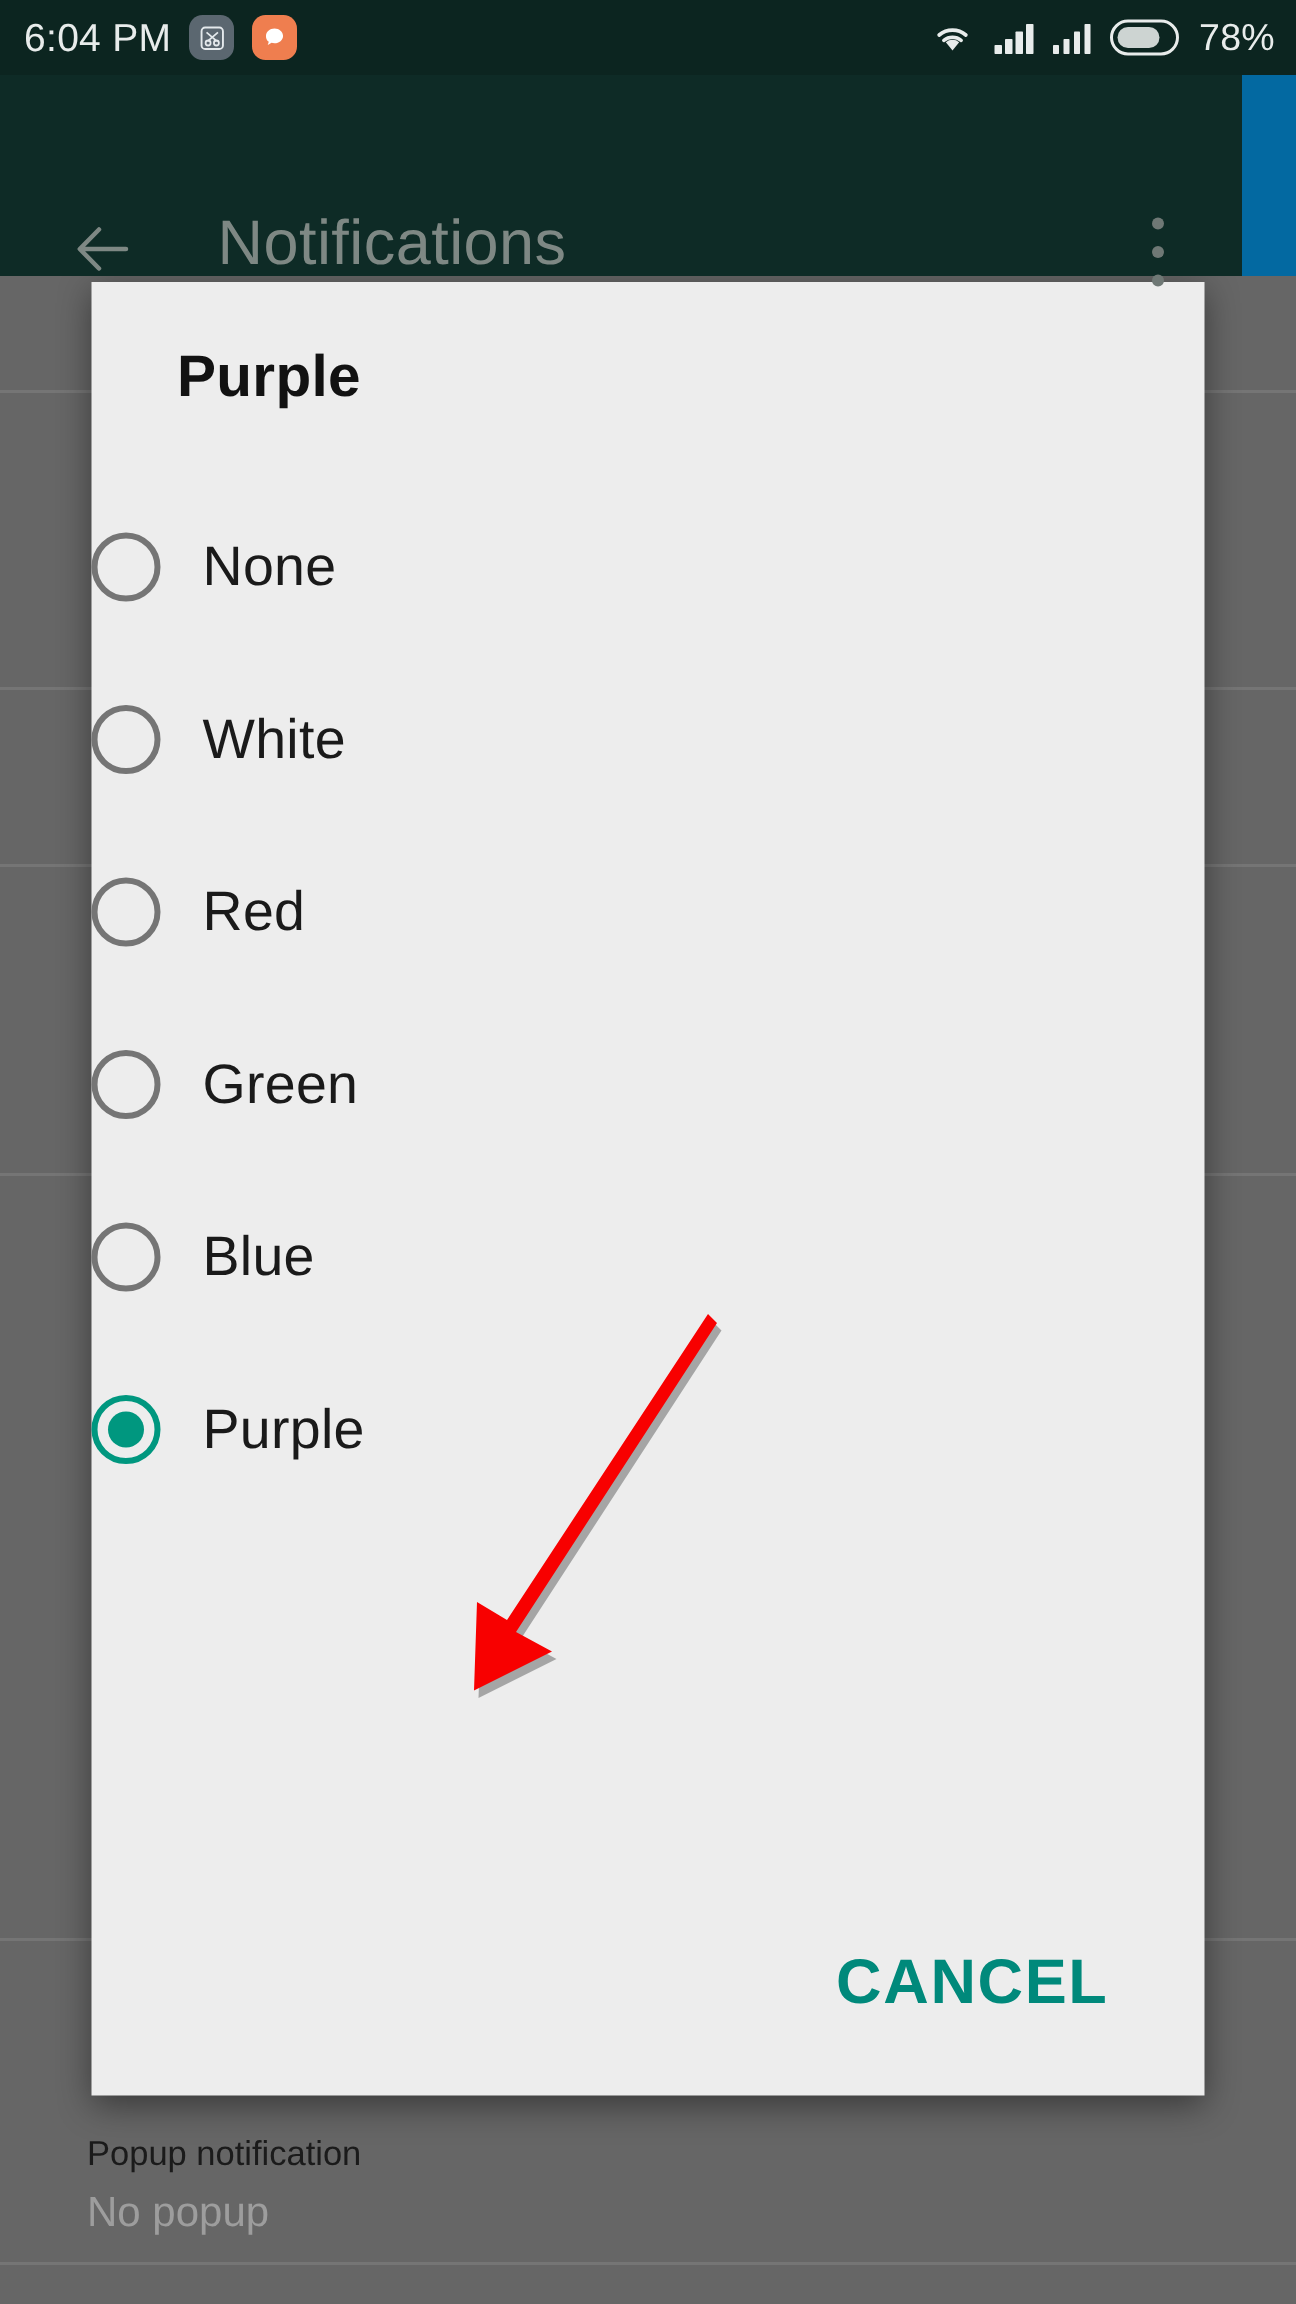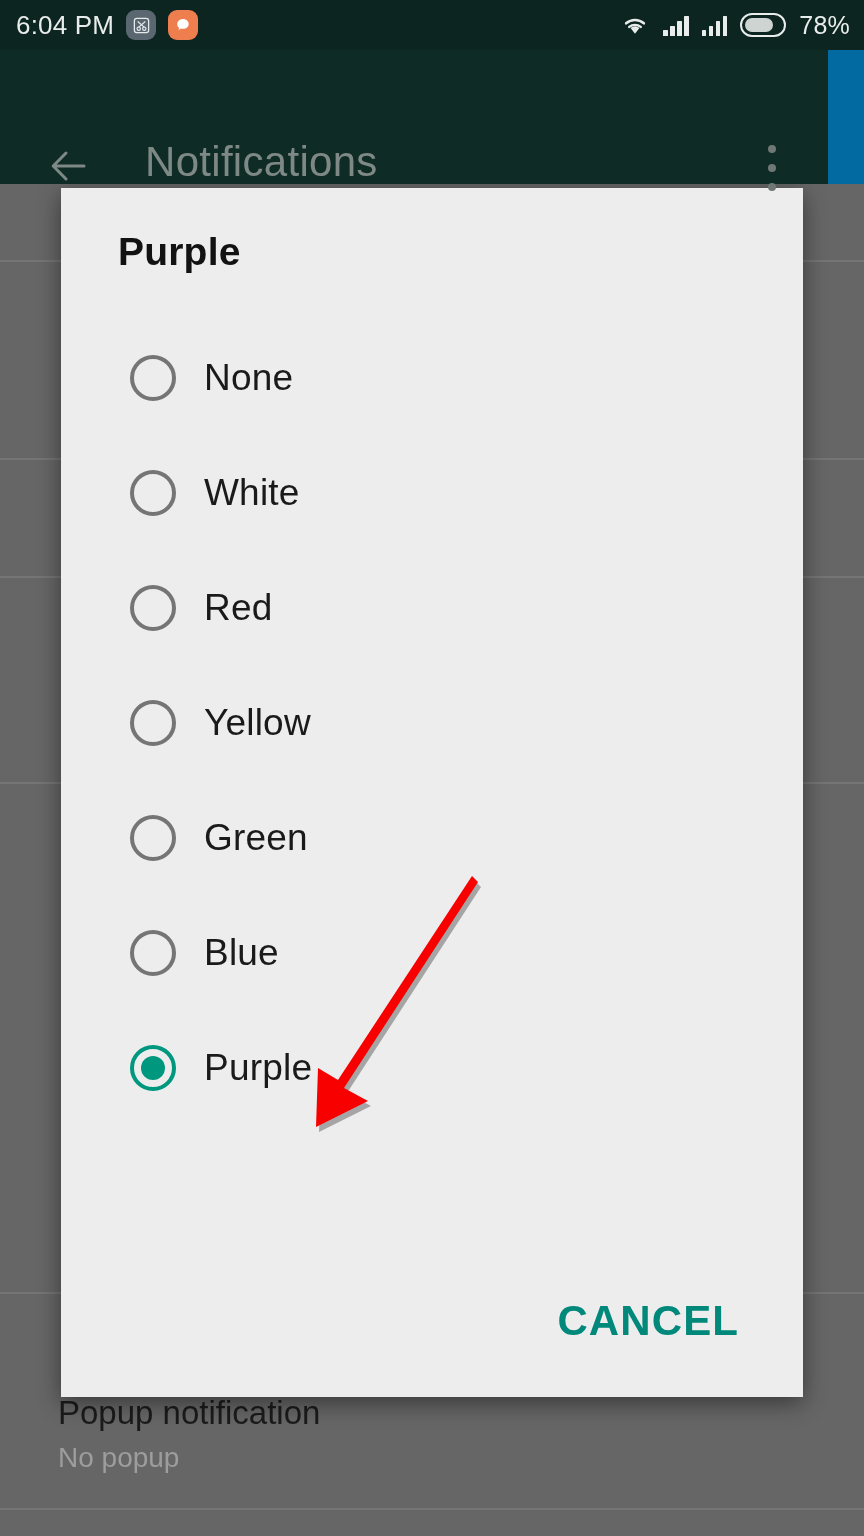--- a/index.html
+++ b/index.html
@@ -125,24 +125,25 @@
   .bg-divider {
     position: absolute;
     left: 0; width: 864px; height: 1.5px;
     background: #757575;
   }
   .bg-item {
     position: absolute;
     left: 58px;
   }
   .bg-item .bg-title {
-    font-size: 33px;
+    font-size: 23px;
     color: #1b1b1b;
     display: block;
     white-space: nowrap;
+    margin-top: 28px;
   }
   .bg-item .bg-sub {
     font-size: 28px;
     color: #9d9d9d;
     display: block;
     margin-top: 10px;
     white-space: nowrap;
   }
 
   
@@ -165,21 +166,20 @@
   #option-list {
     position: absolute;
     left: 0; top: 132px;
     width: 742px;
   }
   .option-row {
     position: relative;
     height: 115px;
     display: flex;
     align-items: center;
-    padding-left: 69px;
     box-sizing: border-box;
   }
   .radio {
     width: 46px; height: 46px;
     border-radius: 50%;
     border: 4px solid #757575;
     box-sizing: border-box;
     flex: none;
     position: relative;
   }
@@ -309,24 +309,20 @@
       <div class="option-row">
         <span class="radio"></span>
         <span class="option-label">White</span>
       </div>
       <div class="option-row">
         <span class="radio"></span>
         <span class="option-label">Red</span>
       </div>
       <div class="option-row">
         <span class="radio"></span>
-        <span class="option-label">Yellow</span>
-      </div>
-      <div class="option-row">
-        <span class="radio"></span>
         <span class="option-label">Green</span>
       </div>
       <div class="option-row">
         <span class="radio"></span>
         <span class="option-label">Blue</span>
       </div>
       <div class="option-row selected">
         <span class="radio"></span>
         <span class="option-label">Purple</span>
       </div>

